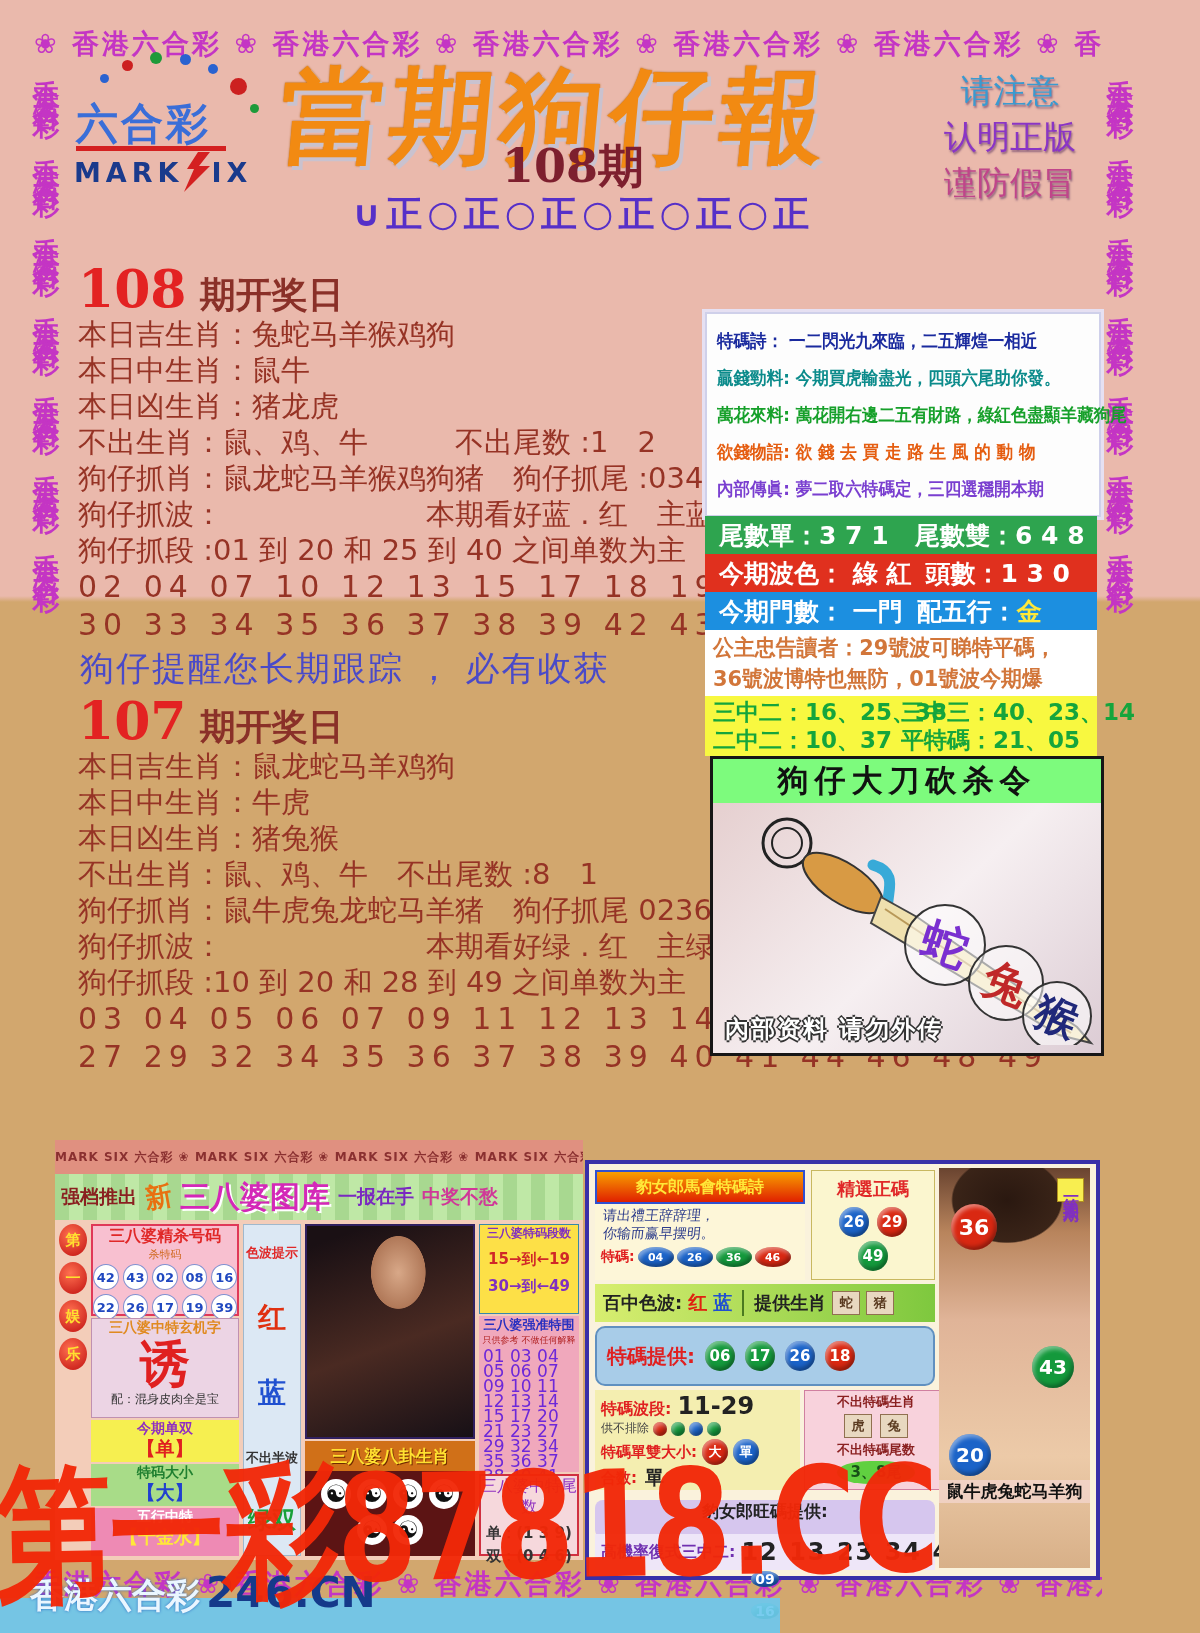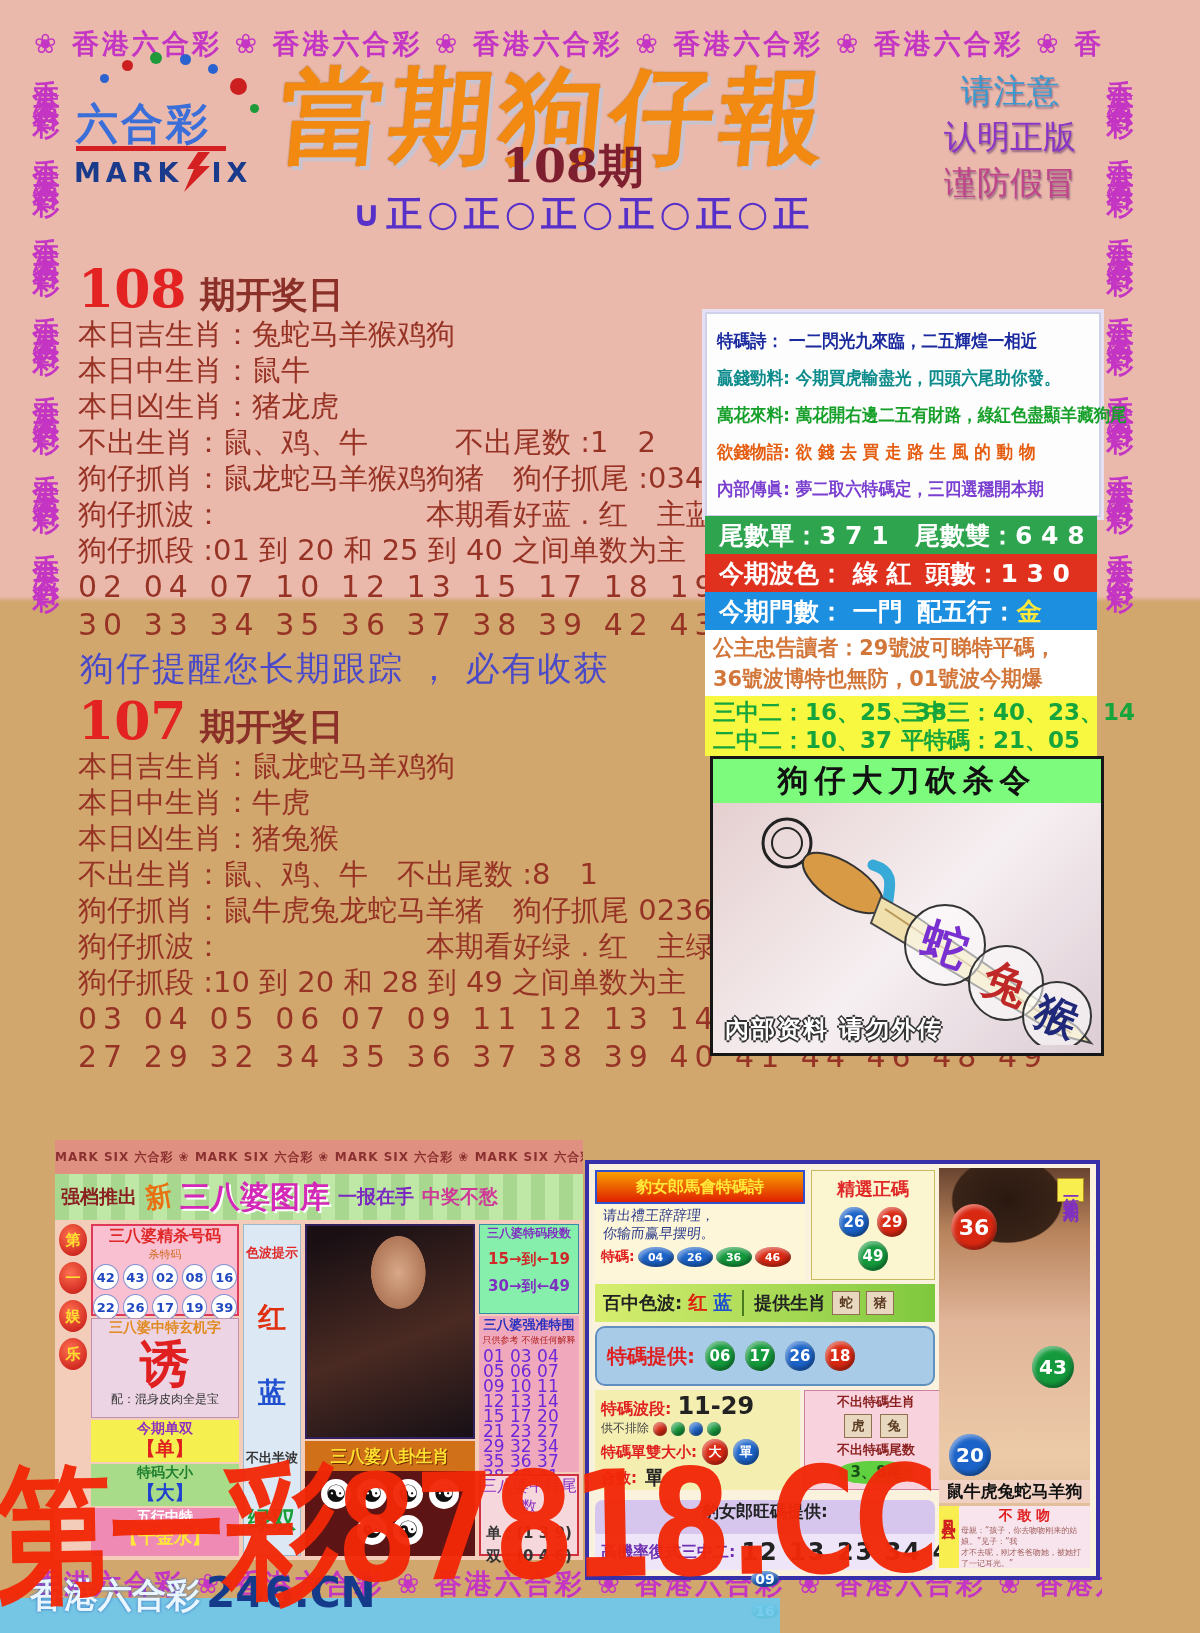--- a/index.html
+++ b/index.html
@@ -262,21 +262,21 @@
       <div style="display:flex;flex-wrap:wrap;gap:6px;justify-content:center;padding-top:8px;">
         <span style="width:30px;height:30px;border-radius:50%;background:#fff;color:#111;font-size:24px;display:flex;align-items:center;justify-content:center;">☯</span>
         <span style="width:30px;height:30px;border-radius:50%;background:#fff;color:#111;font-size:24px;display:flex;align-items:center;justify-content:center;">☯</span>
         <span style="width:30px;height:30px;border-radius:50%;background:#fff;color:#111;font-size:24px;display:flex;align-items:center;justify-content:center;">☯</span>
         <span style="width:30px;height:30px;border-radius:50%;background:#fff;color:#111;font-size:24px;display:flex;align-items:center;justify-content:center;">☯</span>
         <span style="width:30px;height:30px;border-radius:50%;background:#fff;color:#111;font-size:24px;display:flex;align-items:center;justify-content:center;">☯</span>
         <span style="width:30px;height:30px;border-radius:50%;background:#fff;color:#111;font-size:24px;display:flex;align-items:center;justify-content:center;">☯</span>
       </div>
     </div>
 
-    <div class="box" style="left:424px;top:84px;width:100px;height:90px;background:#86efac;border:1px solid #3888a8;text-align:center;">
+    <div class="box" style="left:424px;top:84px;width:100px;height:90px;background:#fde047;border:1px solid #3888a8;text-align:center;">
       <div style="color:#8030c0;font-size:12px;font-weight:bold;">三八婆特码段数</div>
       <div style="color:#d02828;font-size:15px;font-weight:bold;margin-top:8px;">15→到←19</div>
       <div style="color:#8030c0;font-size:15px;font-weight:bold;margin-top:8px;">30→到←49</div>
     </div>
     <div class="box" style="left:424px;top:176px;width:100px;height:156px;background:#f0a8bc;text-align:center;">
       <div style="color:#2830c0;font-size:13px;font-weight:bold;">三八婆强准特围</div>
       <div style="color:#b02020;font-size:9px;">只供参考 不做任何解释</div>
       <div style="color:#6d28d9;font-size:17px;line-height:15px;text-align:left;padding:2px 4px;">01 03 04 05 06 07 09 10 11 12 13 14 15 17 20 21 23 27 29 32 34 35 36 37 38 40 41 44 45 46 48 49</div>
     </div>
     <div class="box" style="left:424px;top:334px;width:100px;height:82px;background:#f6d8dc;border:2px solid #d03040;text-align:center;">
@@ -376,28 +376,20 @@
       <span style="color:#7030b0;font-size:16px;font-weight:bold;white-space:nowrap;">高機率復式三中二:</span>
       <span style="color:#222;font-size:24px;font-weight:bold;letter-spacing:2px;white-space:nowrap;">12 13 23 34 44 45</span>
     </div>
 
     <div class="box" style="left:350px;top:4px;width:151px;height:400px;background:radial-gradient(90px 70px at 45% 8%,#2a1810 0%,#3a2418 60%,rgba(0,0,0,0) 62%),linear-gradient(180deg,#6a4430 0%,#b8845c 16%,#e0b498 38%,#eccaa8 72%,#d8b088 100%);">
       <div class="vert" style="position:absolute;right:6px;top:10px;background:#f8ee50;border:1px solid #b09020;color:#8030c0;font-size:16px;font-weight:bold;padding:6px 2px;letter-spacing:2px;">第一零八期</div>
       <span class="ball b46 c-red" style="position:absolute;left:12px;top:36px;">36</span>
       <span class="ball b42 c-green" style="position:absolute;right:16px;top:178px;">43</span>
       <span class="ball b42 c-blue" style="position:absolute;left:10px;top:266px;">20</span>
       <div style="position:absolute;left:0;right:0;top:312px;text-align:center;color:#111;font-size:17px;font-weight:bold;background:rgba(248,220,220,.6);">鼠牛虎兔蛇马羊狗</div>
-      <div class="box" style="left:0;top:338px;width:151px;height:62px;background:#f8e4ec;display:flex;">
-        <span class="vert" style="background:#f8ee50;color:#d02020;font-size:14px;font-weight:bold;padding:2px 1px;letter-spacing:2px;">风月六合</span>
-        <span style="flex:1;padding:1px 2px;">
-          <div style="color:#e02020;font-size:14px;font-weight:bold;text-align:center;">不 敢 吻</div>
-          <div style="color:#a06060;font-size:8px;line-height:11px;">母親：“孩子，你去吻吻刚来的姑娘。”见子：“我</div>
-          <div style="color:#a06060;font-size:8px;line-height:11px;">才不去呢，刚才爸爸吻她，被她打了一记耳光。”</div>
-        </span>
-      </div>
     </div>
   </div>
 
   <div class="ab" style="left:0;top:1598px;width:780px;height:35px;background:#6cc8ee;opacity:.92;"></div>
   <div class="ab" style="left:30px;top:1568px;display:flex;align-items:baseline;gap:6px;z-index:40;">
     <span style="font-size:34px;font-weight:bold;color:#eaf6ff;text-shadow:0 0 3px #2a6ac0;">香港六合彩</span>
     <span style="font-size:42px;font-weight:bold;color:#153a8a;">246.CN</span>
   </div>
   <div class="ab wm-red" style="left:-6px;top:1438px;z-index:50;">第一彩87818.CC</div>
 

